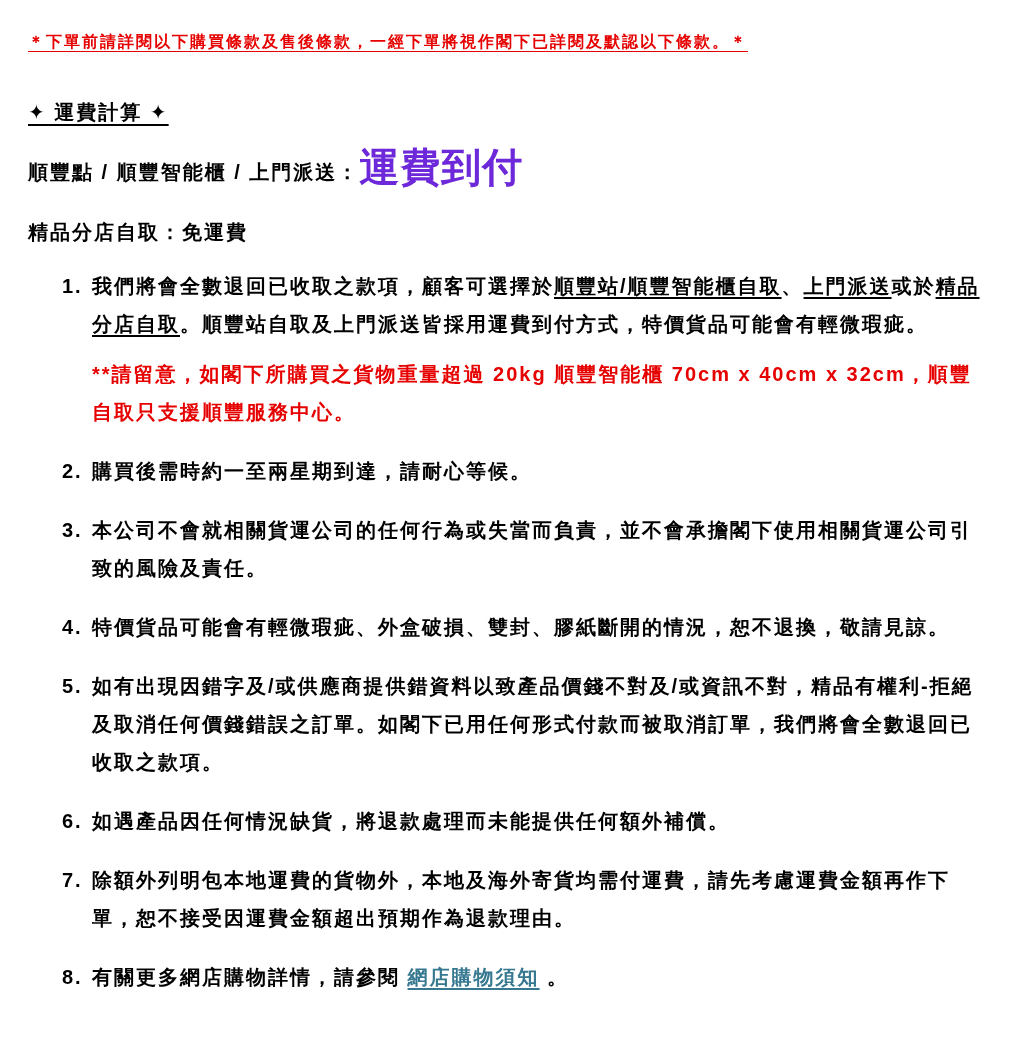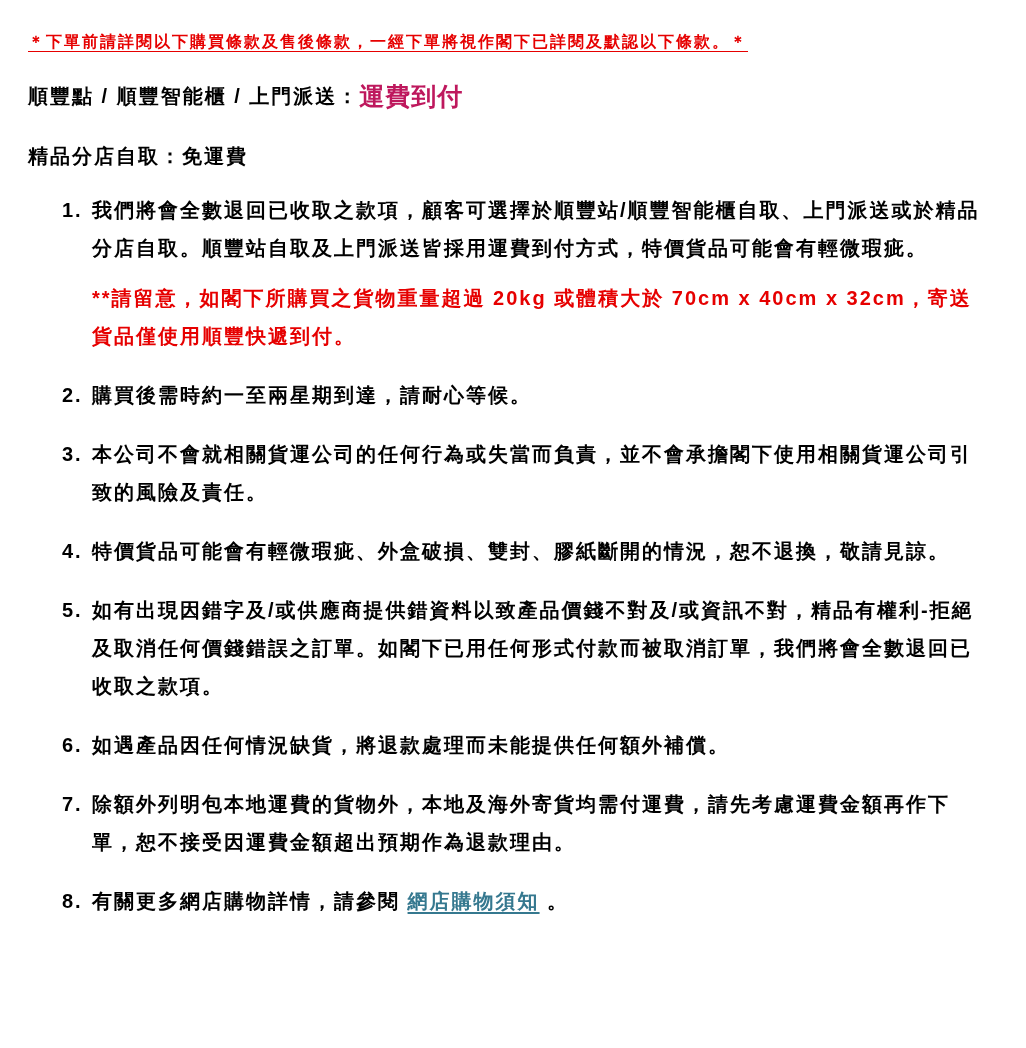--- a/index.html
+++ b/index.html
@@ -31,22 +31,22 @@
     text-underline-offset: 5px;
   }
 
   .methods-line {
     margin-top: 18px;
     font-size: 20px;
     letter-spacing: 2px;
     line-height: 46px;
   }
   .methods-highlight {
-    color: #be185d;
-    font-size: 25px;
+    color: #6d28d9;
+    font-size: 40px;
     letter-spacing: 1px;
     vertical-align: -2px;
   }
 
   .pickup-line {
     margin-top: 24px;
     font-size: 20px;
     letter-spacing: 2px;
   }
 
@@ -56,54 +56,55 @@
     display: flex;
     margin-top: 21px;
     font-size: 20px;
     letter-spacing: 2px;
     line-height: 1.9;
   }
   .term-num { width: 30px; flex-shrink: 0; }
   .term-body { flex: 1; }
   .term-text { margin: 0; }
 
-  .u { text-underline-offset: 4px; text-align: center; }
+  .u { text-decoration: underline; text-underline-offset: 4px; text-align: center; }
 
   .term-note {
     margin: 12px 0 0 0;
     color: #e60000;
   }
 
   .link {
     color: #35788f;
     text-decoration: underline;
     text-underline-offset: 4px;
     cursor: pointer;
   }
 </style>
 </head>
 <body>
 
 <div class="page">
 
   <p class="top-warning">＊下單前請詳閱以下購買條款及售後條款，一經下單將視作閣下已詳閱及默認以下條款。＊</p>
 
+  <h2 class="section-heading">✦ 運費計算 ✦</h2>
 
   <p class="methods-line"><span>順豐點 / 順豐智能櫃 / 上門派送：</span><span class="methods-highlight">運費到付</span></p>
 
   <p class="pickup-line">精品分店自取：免運費</p>
 
 
   <div class="terms-list">
 
     <div class="term-item">
       <span class="term-num">1.</span>
       <div class="term-body">
         <p class="term-text"><span>我們將會全數退回已收取之款項，顧客可選擇於</span><span class="u">順豐站/順豐智能櫃自取</span><span>、</span><span class="u">上門派送</span><span>或於</span><span class="u">精品分店自取</span><span>。順豐站自取及上門派送皆採用運費到付方式，特價貨品可能會有輕微瑕疵。</span></p>
-        <p class="term-note">**請留意，如閣下所購買之貨物重量超過 20kg 或體積大於 70cm x 40cm x 32cm，寄送貨品僅使用順豐快遞到付。</p>
+        <p class="term-note">**請留意，如閣下所購買之貨物重量超過 20kg 順豐智能櫃 70cm x 40cm x 32cm，順豐自取只支援順豐服務中心。</p>
       </div>
     </div>
 
     <div class="term-item">
       <span class="term-num">2.</span>
       <div class="term-body">
         <p class="term-text">購買後需時約一至兩星期到達，請耐心等候。</p>
       </div>
     </div>
 

